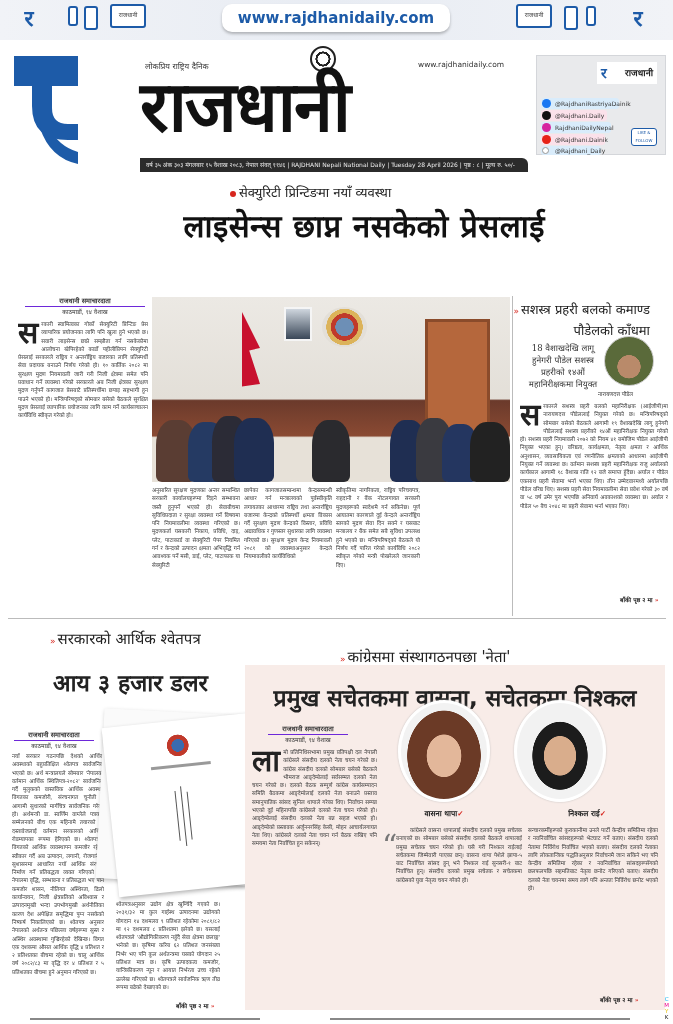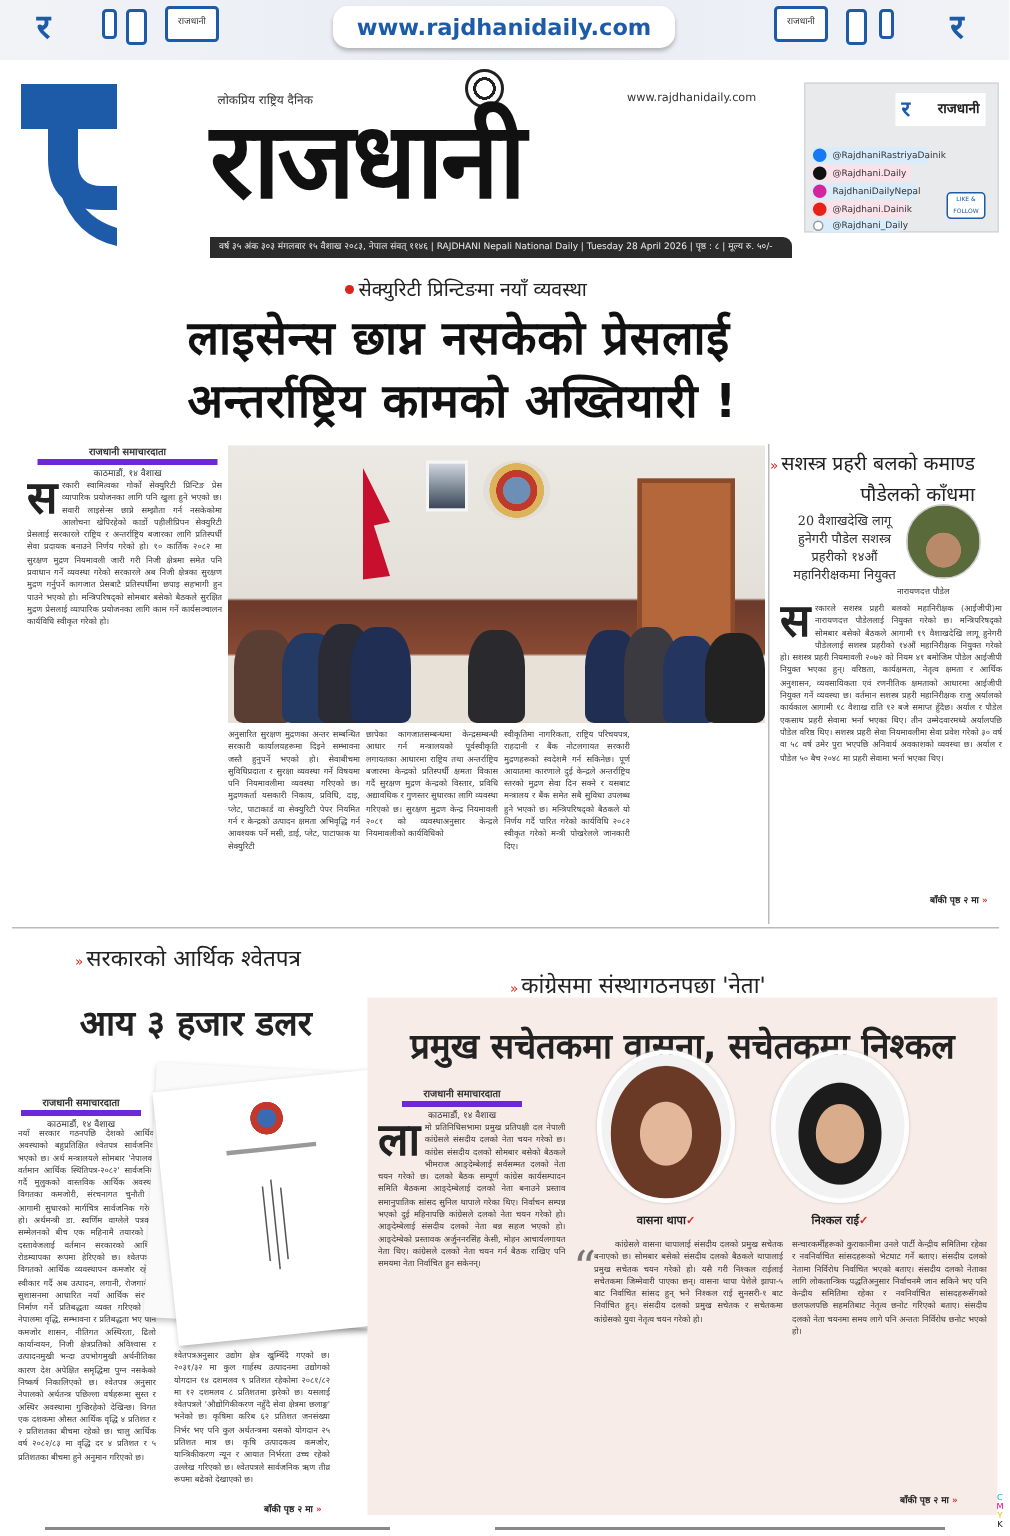--- a/index.html
+++ b/index.html
@@ -25,25 +25,25 @@
   .social .brand b { color: #1d5ba8; font-family: "DejaVu Sans", sans-serif; font-size: 14px; float: left; padding-left: 4px; }
   .social .row { position: absolute; left: 4px; height: 11px; font-family: "DejaVu Sans", sans-serif; font-size: 6px; line-height: 11px; padding-left: 14px; border-radius: 3px; color: #333; }
   .social .row i { position: absolute; left: 1px; top: 1px; width: 9px; height: 9px; border-radius: 50%; }
 
   .infobar { position: absolute; left: 140px; top: 158px; width: 388px; height: 14px; background: #2b2b2b; border-radius: 0 6px 0 0; color: #eee; font-size: 6px; line-height: 14px; padding-left: 6px; white-space: nowrap; overflow: hidden; font-family: "DejaVu Sans", sans-serif; }
 
   
   .kicker { position: absolute; font-family: "DejaVu Sans", sans-serif; font-size: 13px; color: #222; }
   .kicker .dot { display: inline-block; width: 6px; height: 6px; border-radius: 50%; background: #d7261e; margin-right: 3px; vertical-align: middle; }
   .kicker .arr { color: #d7261e; font-size: 9px; margin-right: 2px; }
-  .lead-h { position: absolute; left: 125px; top: 205px; width: 420px; text-align: left; font-family: "DejaVu Sans", sans-serif; font-weight: bold; font-size: 31px; line-height: 42px; color: #111; letter-spacing: 0.5px; }
+  .lead-h { position: absolute; left: 125px; top: 205px; width: 420px; text-align: right; font-family: "DejaVu Sans", sans-serif; font-weight: bold; font-size: 31px; line-height: 42px; color: #111; letter-spacing: 0.5px; }
 
   
   .byline { position: absolute; text-align: center; font-size: 6px; color: #333; }
-  .byline b { display: block; font-size: 6.5px; border-bottom: 4px solid #6d28d9; padding-bottom: 1px; margin-bottom: 1px; }
+  .byline b { display: block; font-size: 6.5px; border-bottom: 1px solid #6d28d9; padding-bottom: 1px; margin-bottom: 1px; }
   .col { position: absolute; font-size: 5.5px; line-height: 8.3px; color: #3a3a3a; text-align: justify; overflow: hidden; }
   .dropcap { float: left; font-family: "DejaVu Sans", sans-serif; font-weight: bold; font-size: 30px; line-height: 26px; margin-right: 3px; color: #222; }
   .cont { position: absolute; font-size: 6px; color: #222; font-weight: bold; }
   .cont span { color: #d7261e; }
 
   
   .photo { position: absolute; left: 152px; top: 297px; width: 358px; height: 185px; background: linear-gradient(180deg,#ece9e4 0%,#e3dfd8 55%,#6b3a2b 56%,#8a4a33 75%,#e7e1d8 76%); overflow: hidden; }
   .photo .flag { position: absolute; left: 90px; top: 15px; width: 18px; height: 120px; background: #c8102e; clip-path: polygon(0 0,100% 30%,40% 32%,100% 60%,0 62%); }
   .photo .portrait { position: absolute; left: 132px; top: 10px; width: 28px; height: 34px; background: linear-gradient(#cfd6de,#3a4757); border: 2px solid #f5f5f5; }
   .photo .seal { position: absolute; left: 170px; top: 10px; width: 45px; height: 40px; border-radius: 50%; background: radial-gradient(circle,#6d8fb6 30%,#c03a2b 31%,#c03a2b 45%,#dcb35a 46%,#dcb35a 60%,#e3dfd8 61%); }
@@ -109,21 +109,20 @@
   <div class="row" style="top:78px;width:64px;background:#fbe1ea;"><i style="background:#e62117"></i><span>@Rajdhani.Dainik</span></div>
   <div class="row" style="top:90px;width:60px;background:#d9ecfb;height:9px;line-height:9px;"><i style="background:#fff;border:1px solid #999;height:7px;width:7px;"></i><span>@Rajdhani_Daily</span></div>
   <div style="position:absolute;right:8px;top:72px;width:26px;height:18px;border:1px solid #1d5ba8;border-radius:3px;background:#fff;font-size:4px;font-family:'DejaVu Sans',sans-serif;color:#1d5ba8;text-align:center;line-height:8px;">LIKE &amp; FOLLOW</div>
 </div>
 
 <div class="infobar">वर्ष ३५  अंक ३०३ मंगलबार १५ वैशाख २०८३, नेपाल संवत् ११४६  |  RAJDHANI Nepali National Daily  |  Tuesday 28 April 2026  |  पृष्ठ : ८  |  मूल्य रु. ५०/-</div>
 
 <div class="kicker" style="left:230px;top:183px;"><span class="dot"></span><span>सेक्युरिटी प्रिन्टिङमा नयाँ व्यवस्था</span></div>
 <div class="lead-h">
   <div>लाइसेन्स छाप्न नसकेको प्रेसलाई</div>
-  <div>अन्तर्राष्ट्रिय कामको अख्तियारी !</div>
 </div>
 
 <div class="byline" style="left:25px;top:296px;width:120px;">
   <b>राजधानी समाचारदाता</b>
   <span>काठमाडौं, १४ वैशाख</span>
 </div>
 <div class="col" style="left:18px;top:320px;width:130px;height:275px;">
   <span class="dropcap">स</span><span>रकारी स्वामित्वका गोर्को सेक्युरिटी प्रिन्टिङ प्रेस व्यापारिक प्रयोजनका लागि पनि खुला हुने भएको छ। सवारी लाइसेन्स छाप्ने सम्झौता गर्न नसकेकोमा आलोचना खेपिरहेको कार्डो पहीलीप्रिपन सेक्युरिटी प्रेसलाई सरकारले राष्ट्रिय र अन्तर्राष्ट्रिय बजारका लागि प्रतिस्पर्धी सेवा प्रदायक बनाउने निर्णय गरेको हो। १० कार्तिक २०८२ मा सुरक्षण मुद्रण नियमावली जारी गरी निजी क्षेत्रमा समेत पनि प्रवाधान गर्ने व्यवस्था गरेको सरकारले अब निजी क्षेत्रका सुरक्षण मुद्रण गर्नुपर्ने कागजात प्रेसबाटै प्रतिस्पर्धीमा छपाइ सहभागी हुन पाउने भएको हो। मन्त्रिपरिषद्को सोमबार बसेको बैठकले सुरक्षित मुद्रण प्रेसलाई व्यापारिक प्रयोजनका लागि काम गर्ने कार्यसञ्चालन कार्यविधि स्वीकृत गरेको हो।</span>
 </div>
 
@@ -145,21 +144,21 @@
   </div>
 </div>
 
 <div class="col" style="left:152px;top:486px;width:88px;height:115px;">अनुसारित सुरक्षण मुद्रणका अन्तर सम्बन्धित सरकारी कार्यालयहरूमा दिइने सम्भावना जस्तै हुनुपर्ने भएको हो। सेवाबीचमा सुविधिप्रदाता र सुरक्षा व्यवस्था गर्ने विषयमा पनि नियमावलीमा व्यवस्था गरिएको छ। मुद्रणकर्ता यसकारी निकाय, प्रविधि, दाइ, प्लेट, पाटाकार्ड वा सेक्युरिटी पेपर नियमित गर्न र केन्द्रको उत्पादन क्षमता अभिवृद्धि गर्न आवश्यक पर्ने मसी, डाई, प्लेट, पाटाफाक या सेक्युरिटी</div>
 <div class="col" style="left:244px;top:486px;width:88px;height:115px;">छापेका कागजातसम्बन्धमा केन्द्रसम्बन्धी आधार गर्न मन्त्रालयको पूर्वस्वीकृति लगायतका आधारमा राष्ट्रिय तथा अन्तर्राष्ट्रिय बजारमा केन्द्रको प्रतिस्पर्धी क्षमता विकास गर्दै सुरक्षण मुद्रण केन्द्रको विस्तार, प्रविधि अद्यावधिक र गुणस्तर सुधारका लागि व्यवस्था गरिएको छ। सुरक्षण मुद्रण केन्द्र नियमावली २०८१ को व्यवस्थाअनुसार केन्द्रले नियमावलीको कार्यविधिको</div>
 <div class="col" style="left:336px;top:486px;width:84px;height:115px;">स्वीकृतिमा नागरिकता, राष्ट्रिय परिचयपत्र, राहदानी र बैंक नोटलगायत सरकारी मुद्रणहरूको स्वदेशमै गर्न सकिनेछ। पूर्ण आयातमा कारणाले दुई केन्द्रले अन्तर्राष्ट्रिय स्तरको मुद्रण सेवा दिन सक्ने र यसबाट मन्त्रालय र बैंक समेत सबै सुविधा उपलब्ध हुने भएको छ। मन्त्रिपरिषद्को बैठकले यो निर्णय गर्दै पारित गरेको कार्यविधि २०८२ स्वीकृत गरेको मन्त्री पोखरेलले जानकारी दिए।</div>
 
 <div class="rule-v" style="left:512px;top:296px;height:320px;"></div>
 
 <div class="side-h"><span class="kicker" style="position:static;font-size:13px;"><span class="arr">»</span></span><span>सशस्त्र प्रहरी बलको कमाण्ड पौडेलको काँधमा</span></div>
-<div class="side-sub">20 वैशाखदेखि लागू हुनेगरी पौडेल सशस्त्र प्रहरीको १४औं महानिरीक्षकमा नियुक्त</div>
+<div class="side-sub">18 वैशाखदेखि लागू हुनेगरी पौडेल सशस्त्र प्रहरीको १४औं महानिरीक्षकमा नियुक्त</div>
 <div class="side-photo"></div>
 <div class="side-cap">नारायणदत्त पौडेल</div>
 <div class="col" style="left:520px;top:402px;width:148px;height:190px;">
   <span class="dropcap">स</span><span>रकारले सशस्त्र प्रहरी बलको महानिरीक्षक (आईजीपी)मा नारायणदत्त पौडेललाई नियुक्त गरेको छ। मन्त्रिपरिषद्को सोमबार बसेको बैठकले आगामी १९ वैशाखदेखि लागू हुनेगरी पौडेललाई सशस्त्र प्रहरीको १४औं महानिरीक्षक नियुक्त गरेको हो। सशस्त्र प्रहरी नियमावली २०७२ को नियम ४१ बमोजिम पौडेल आईजीपी नियुक्त भएका हुन्। वरिष्ठता, कार्यक्षमता, नेतृत्व क्षमता र आर्थिक अनुशासन, व्यवसायिकता एवं रणनीतिक क्षमताको आधारमा आईजीपी नियुक्त गर्ने व्यवस्था छ। वर्तमान सशस्त्र प्रहरी महानिरीक्षक राजु अर्यालको कार्यकाल आगामी १८ वैशाख राति १२ बजे समाप्त हुँदैछ। अर्याल र पौडेल एकसाथ प्रहरी सेवामा भर्ना भएका थिए। तीन उम्मेदवारमध्ये अर्यालपछि पौडेल वरिष्ठ थिए। सशस्त्र प्रहरी सेवा नियमावलीमा सेवा प्रवेश गरेको ३० वर्ष वा ५८ वर्ष उमेर पुरा भएपछि अनिवार्य अवकाशको व्यवस्था छ। अर्याल र पौडेल ५० बैच २०४८ मा प्रहरी सेवामा भर्ना भएका थिए।</span>
 </div>
 <div class="cont" style="left:620px;top:596px;"><span style="color:#222">बाँकी पृष्ठ २ मा</span> <span>»</span></div>
 
 <div class="rule-h" style="left:8px;top:618px;width:658px;"></div>
 
 <div class="kicker" style="left:50px;top:628px;font-size:15px;"><span class="arr">»</span><span>सरकारको आर्थिक श्वेतपत्र</span></div>
@@ -189,21 +188,21 @@
   <b>राजधानी समाचारदाता</b>
   <span>काठमाडौं, १४ वैशाख</span>
 </div>
 <div class="col" style="left:252px;top:748px;width:125px;height:262px;">
   <span class="dropcap">ला</span><span>मो प्रतिनिधिसभामा प्रमुख प्रतिपक्षी दल नेपाली कांग्रेसले संसदीय दलको नेता चयन गरेको छ। कांग्रेस संसदीय दलको सोमबार बसेको बैठकले भीमराज आङ्देम्बेलाई सर्वसम्मत दलको नेता चयन गरेको छ। दलको बैठक सम्पूर्ण कांग्रेस कार्यसम्पादन समिति बैठकमा आङ्देम्बेलाई दलको नेता बनाउने प्रस्ताव समानुपातिक सांसद सुनिल थापाले गरेका थिए। निर्वाचन सम्पन्न भएको दुई महिनापछि कांग्रेसले दलको नेता चयन गरेको हो। आङ्देम्बेलाई संसदीय दलको नेता बन्न सहज भएको हो। आङ्देम्बेको प्रस्तावक अर्जुननरसिंह केसी, मोहन आचार्यलगायत नेता थिए। कांग्रेसले दलको नेता चयन गर्न बैठक राखिए पनि समयमा नेता निर्वाचित हुन सकेनन्।</span>
 </div>
 
 <div class="face" style="left:398px;top:700px;background:radial-gradient(ellipse at 50% 55%,#e3b79a 28%,#6b3a26 29%,#6b3a26 60%,#f2f2f2 61%);"></div>
 <div class="face" style="left:514px;top:700px;background:radial-gradient(ellipse at 50% 55%,#d9ad8c 26%,#1c1c1c 27%,#1c1c1c 45%,#f2f2f2 46%);"></div>
 <div class="cap" style="left:398px;top:808px;"><span style="color:#222">वासना थापा</span><span>✓</span></div>
-<div class="cap" style="left:514px;top:808px;"><span style="color:#222">निश्कल राई</span><span>✓</span></div>
+<div class="cap" style="left:514px;top:808px;text-align:right;"><span style="color:#222">निश्कल राई</span><span>✓</span></div>
 
 <div class="quote">“</div>
 <div class="col" style="left:396px;top:826px;width:126px;height:180px;text-indent:14px;">कांग्रेसले वासना थापालाई संसदीय दलको प्रमुख सचेतक बनाएको छ। सोमबार बसेको संसदीय दलको बैठकले थापालाई प्रमुख सचेतक चयन गरेको हो। यसै गरी निश्कल राईलाई सचेतकमा जिम्मेवारी पाएका छन्। वासना थापा पेशेले झापा-५ बाट निर्वाचित सांसद हुन् भने निश्कल राई सुनसरी-१ बाट निर्वाचित हुन्। संसदीय दलको प्रमुख सचेतक र सचेतकमा कांग्रेसको युवा नेतृत्व चयन गरेको हो।</div>
 <div class="col" style="left:528px;top:826px;width:130px;height:170px;">सन्चारकर्मीहरूको कुराकानीमा उनले पार्टी केन्द्रीय समितिमा रहेका र नवनिर्वाचित सांसदहरूको भेटघाट गर्ने बताए। संसदीय दलको नेतामा निर्विरोध निर्वाचित भएको बताए। संसदीय दलको नेताका लागि लोकतान्त्रिक पद्धतिअनुसार निर्वाचनमै जान सकिने भए पनि केन्द्रीय समितिमा रहेका र नवनिर्वाचित सांसदहरूसँगको छलफलपछि सहमतिबाट नेतृत्व छनोट गरिएको बताए। संसदीय दलको नेता चयनमा समय लागे पनि अन्ततः निर्विरोध छनोट भएको हो।</div>
 <div class="cont" style="left:600px;top:996px;"><span style="color:#222">बाँकी पृष्ठ २ मा</span> <span>»</span></div>
 
 <div class="regbar" style="left:30px;width:230px;"></div>
 <div class="regbar" style="left:330px;width:300px;"></div>
 <div class="cmyk">
   <div style="color:#00aeef">C</div>

